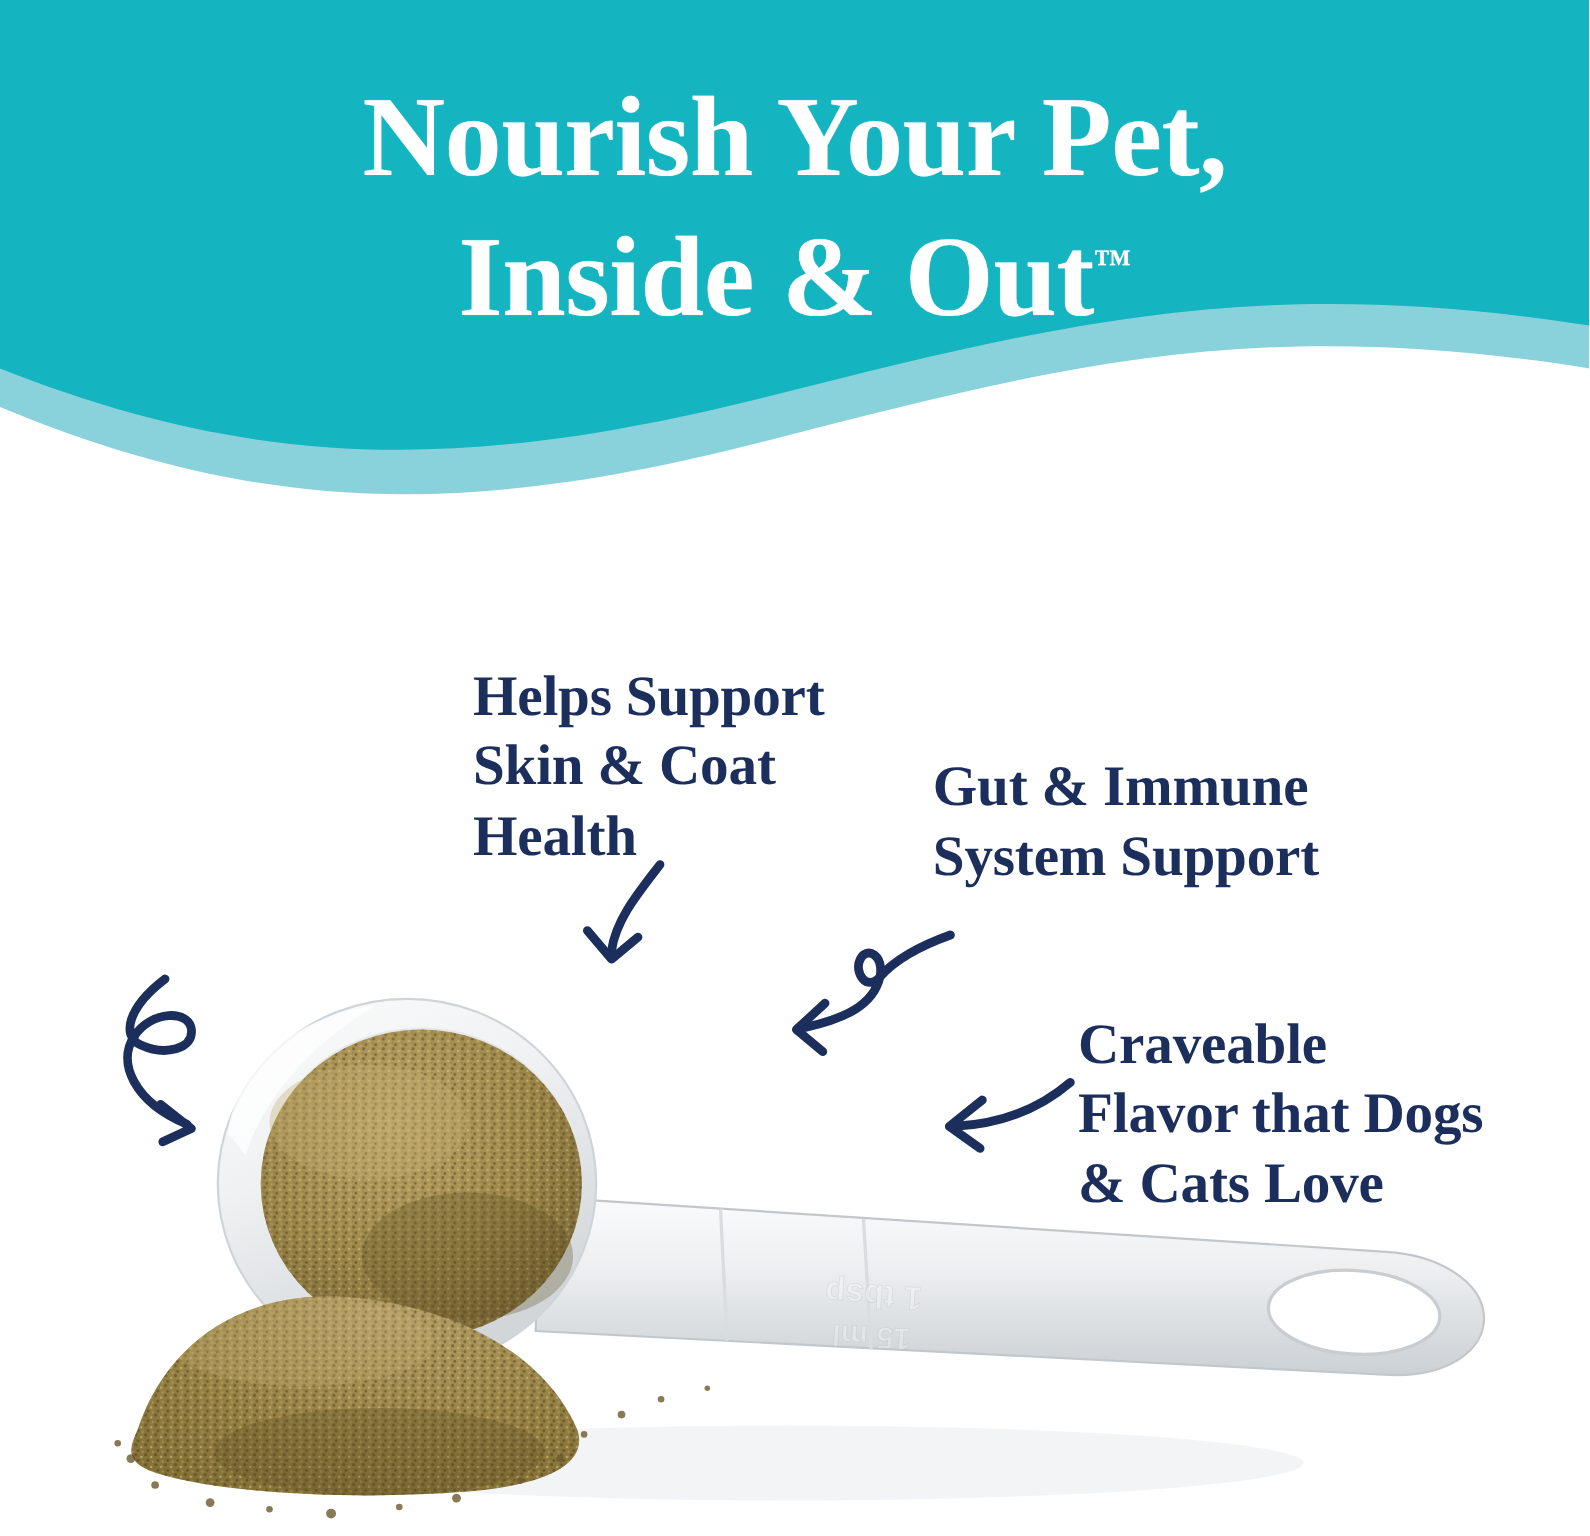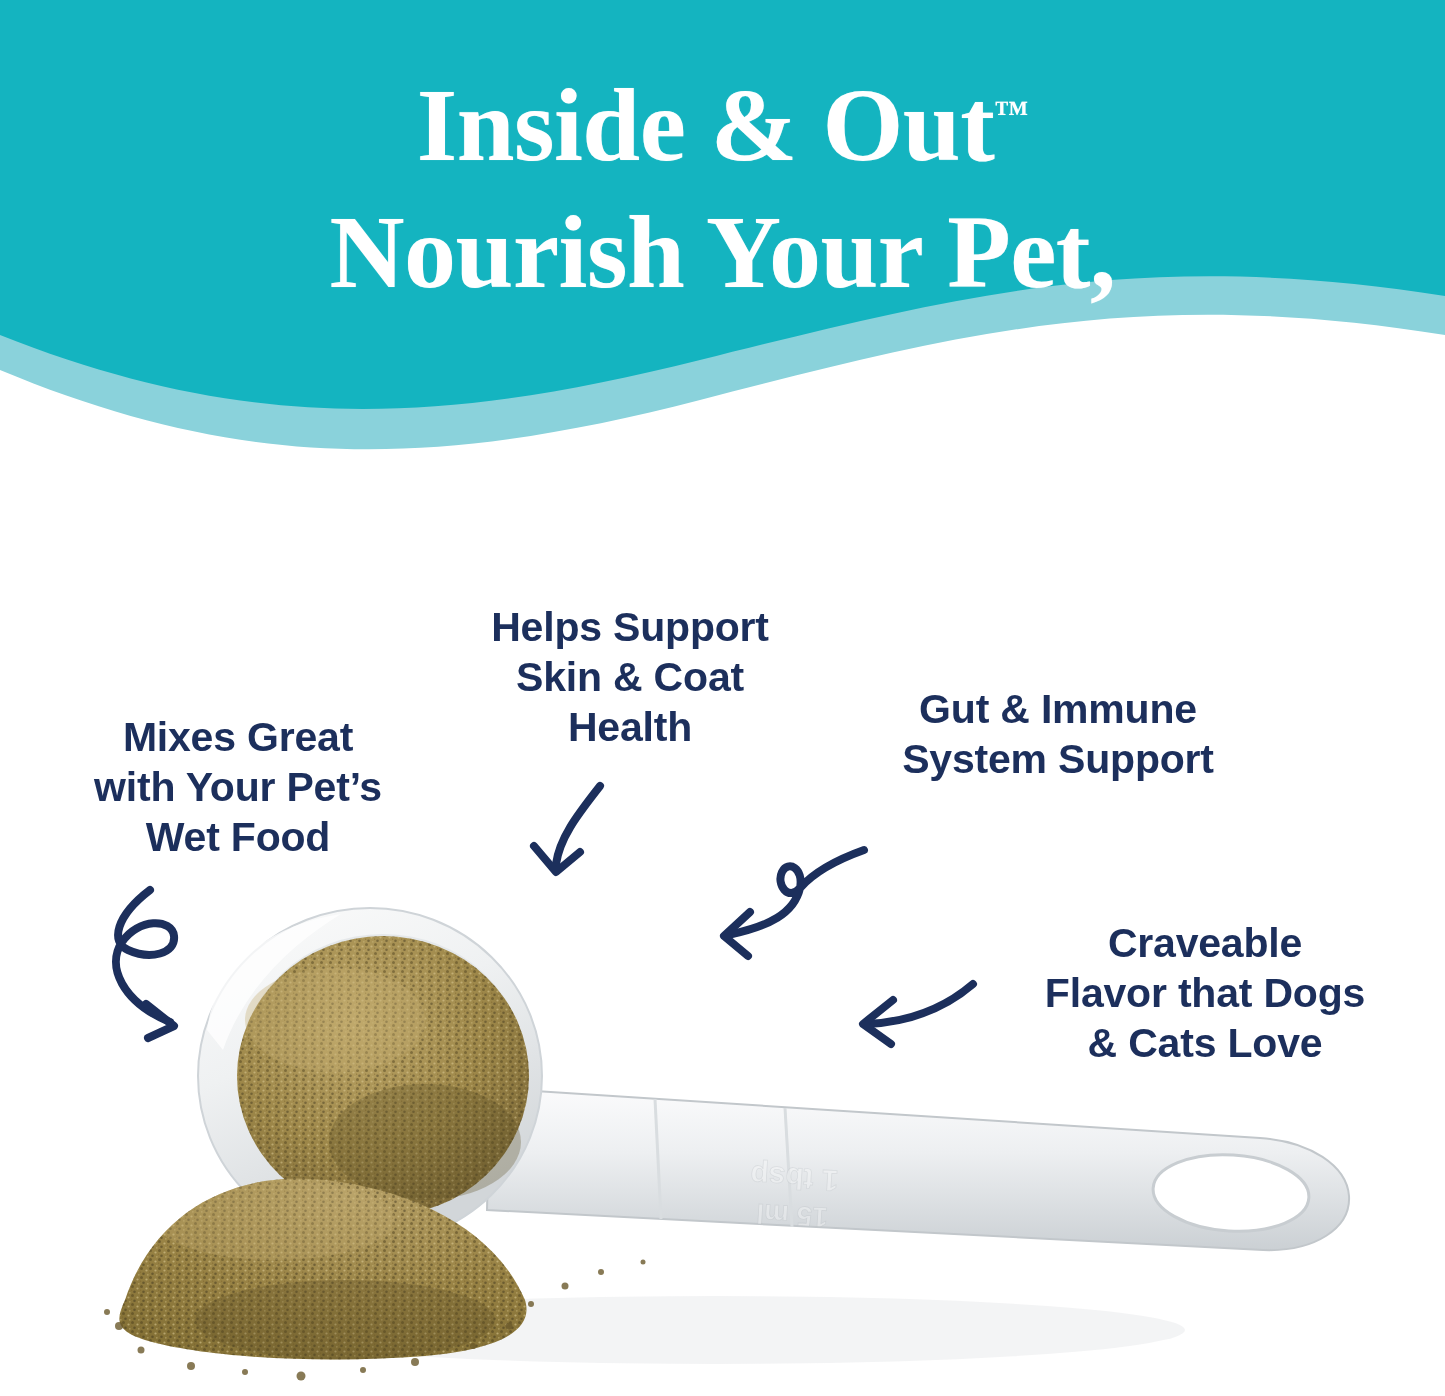--- a/index.html
+++ b/index.html
@@ -54,25 +54,25 @@
     vertical-align: super;
     line-height: 0;
     font-weight: bold;
     letter-spacing: 0;
   }
 
   
   .callout {
     position: absolute;
     color: #1C2F5C;
-    font-family: Liberation Sans, sans-serif;
+    font-family: Liberation Serif, serif;
     font-weight: bold;
-    font-size: 41px;
+    font-size: 52px;
     line-height: 1.22;
-    text-align: center;
+    text-align: left;
     white-space: pre-line;
     letter-spacing: -0.2px;
   }
   #callout-mixes   { left: 48px;  top: 712px;  width: 380px; }
   #callout-skin    { left: 430px; top: 602px;  width: 400px; }
   #callout-gut     { left: 848px; top: 684px;  width: 420px; }
   #callout-crave   { left: 980px; top: 918px;  width: 450px; }
 
   
   .arrow-svg { position: absolute; overflow: visible; }
@@ -102,22 +102,22 @@
       <path d="M0,370 C240,470 430,470 700,400
                C960,333 1140,286 1445,335
                L1445,0 L0,0 Z" fill="#8AD2DB"></path>
 
       <path d="M0,335 C240,430 430,428 700,360
                C960,295 1140,248 1445,296
                L1445,0 L0,0 Z" fill="#14B4C0"></path>
     </svg>
 
     <div id="headline">
+      <span class="headline-line">Nourish Your Pet,</span>
       <span class="headline-line"><span>Inside &amp; Out</span><span id="headline-tm">™</span></span>
-      <span class="headline-line">Nourish Your Pet,</span>
     </div>
   </div>
 
   <div id="scoop-photo">
     <svg id="scoop-svg" viewBox="0 0 1330 516" preserveAspectRatio="none">
       <defs>
         <linearGradient id="bowlGrad" x1="0" y1="0" x2="0.45" y2="1">
           <stop offset="0%" stop-color="#FCFCFC"></stop>
           <stop offset="45%" stop-color="#EFF1F2"></stop>
           <stop offset="100%" stop-color="#D2D6D9"></stop>
@@ -215,23 +215,20 @@
           <circle cx="414" cy="446" r="3.5"></circle>
           <circle cx="436" cy="424" r="3"></circle>
           <circle cx="470" cy="406" r="3.5"></circle>
           <circle cx="506" cy="392" r="3"></circle>
           <circle cx="548" cy="382" r="2.5"></circle>
         </g>
       </g>
     </svg>
   </div>
 
-  <div class="callout" id="callout-mixes">Mixes Great
-with Your Pet’s
-Wet Food</div>
   <svg class="arrow-svg" id="arrow-mixes" width="170" height="180" viewBox="0 0 170 180">
     <path d="M62,10 C28,36 22,62 40,70
              C62,80 88,74 86,56
              C84,38 50,38 34,62
              C18,86 34,122 82,142" fill="none" stroke="#1C2F5C" stroke-width="8" stroke-linecap="round" stroke-linejoin="round"></path>
     <path d="M58,124 L86,146 L60,158" fill="none" stroke="#1C2F5C" stroke-width="8" stroke-linecap="round" stroke-linejoin="round"></path>
   </svg>
 
   <div class="callout" id="callout-skin">Helps Support
 Skin &amp; Coat

